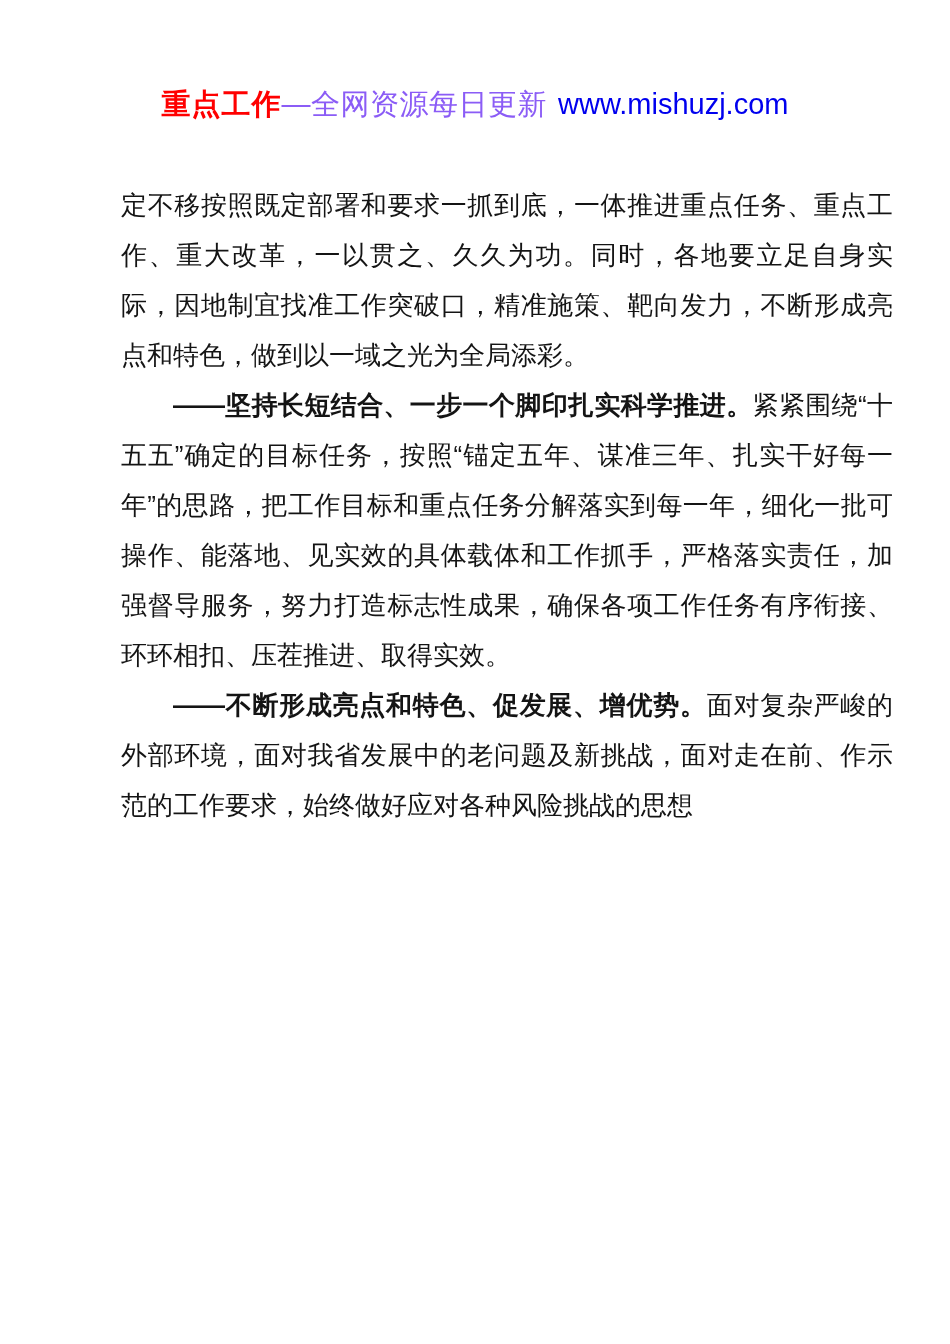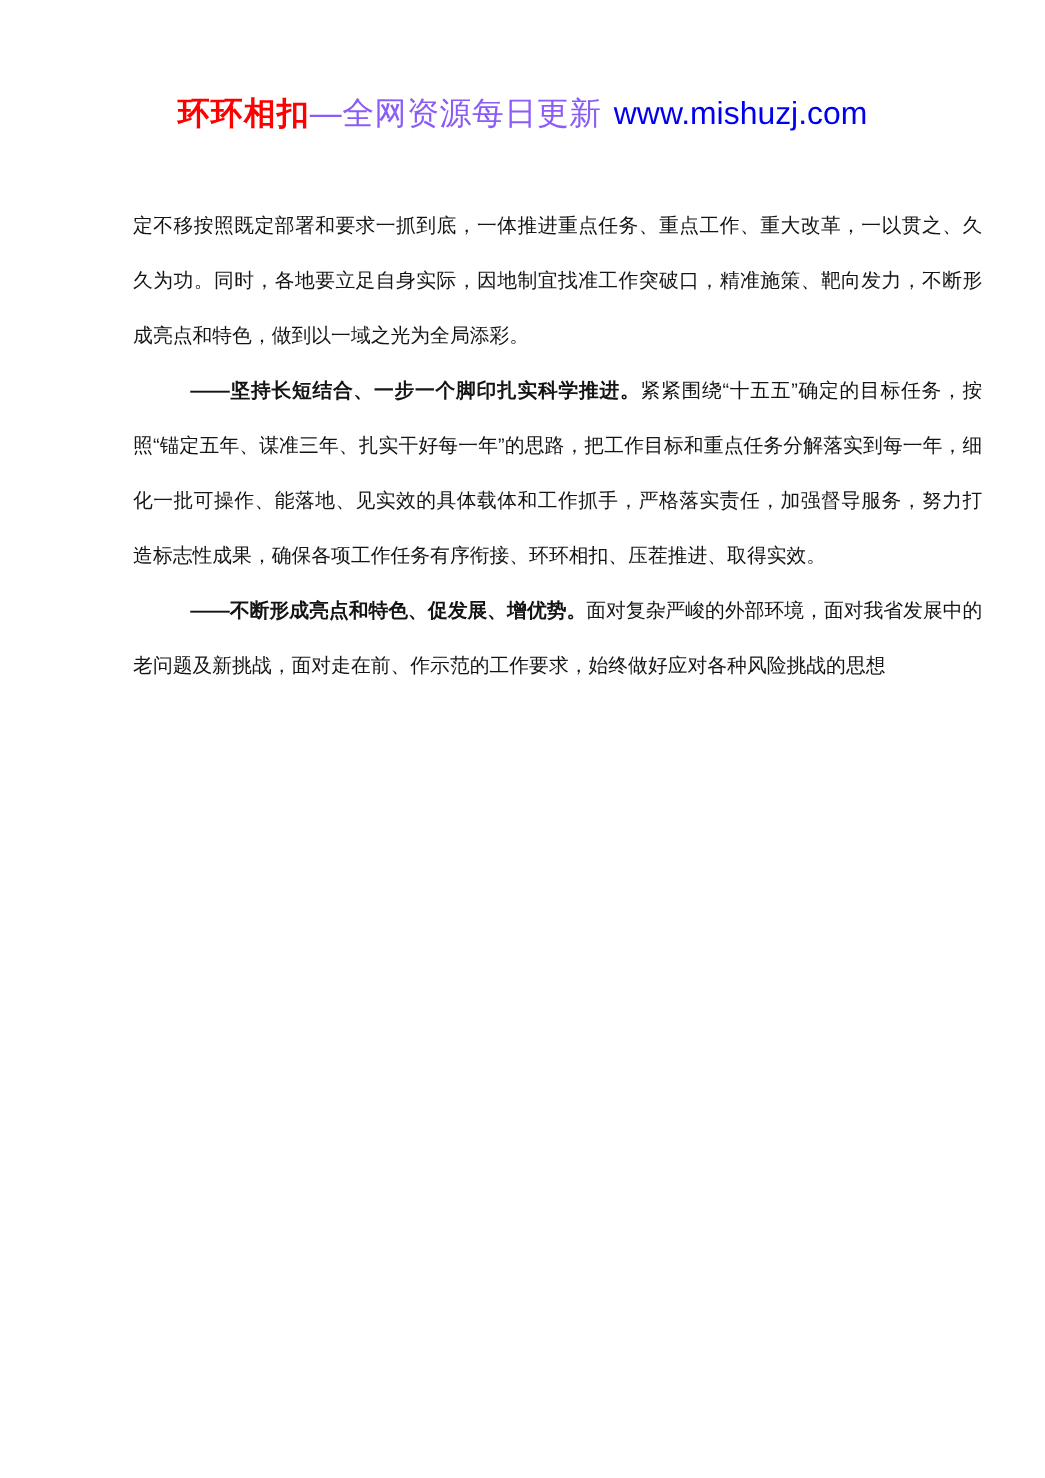--- a/index.html
+++ b/index.html
@@ -30,21 +30,21 @@
   .tagline {
     color: #8b5cf6;
     letter-spacing: 0.5px;
   }
   .url {
     color: #0000ee;
     margin-left: 11px;
   }
   .content {
     margin: 61px 57px 0 121px; 
-    font-size: 18px;
+    font-size: 26px;
     line-height: 50px;
     color: #141414;
     text-align: justify;
     text-justify: inter-character;
   }
   .content p {
     margin: 0;
     padding: 0;
     text-indent: 52px; 
   }
@@ -54,21 +54,21 @@
   .lead {
     font-weight: 700;
   }
 </style>
 </head>
 <body>
 
 <div class="page">
 
   <div class="header">
-    <span class="site-name">环环相扣</span><span class="tagline">—全网资源每日更新</span><span class="url">www.mishuzj.com</span>
+    <span class="site-name">重点工作</span><span class="tagline">—全网资源每日更新</span><span class="url">www.mishuzj.com</span>
   </div>
 
   <div class="content">
 
     <p class="continuation"><span>定不移按照既定部署和要求一抓到底，一体推进重点任务、重点工作、重大改革，一以贯之、久久为功。同时，各地要立足自身实际，因地制宜找准工作突破口，精准施策、靶向发力，不断形成亮点和特色，做到以一域之光为全局添彩。</span></p>
 
 
     <p><b class="lead">——坚持长短结合、一步一个脚印扎实科学推进。</b><span>紧紧围绕“十五五”确定的目标任务，按照“锚定五年、谋准三年、扎实干好每一年”的思路，把工作目标和重点任务分解落实到每一年，细化一批可操作、能落地、见实效的具体载体和工作抓手，严格落实责任，加强督导服务，努力打造标志性成果，确保各项工作任务有序衔接、环环相扣、压茬推进、取得实效。</span></p>
 
     <p><b class="lead">——不断形成亮点和特色、促发展、增优势。</b><span>面对复杂严峻的外部环境，面对我省发展中的老问题及新挑战，面对走在前、作示范的工作要求，始终做好应对各种风险挑战的思想</span></p>

